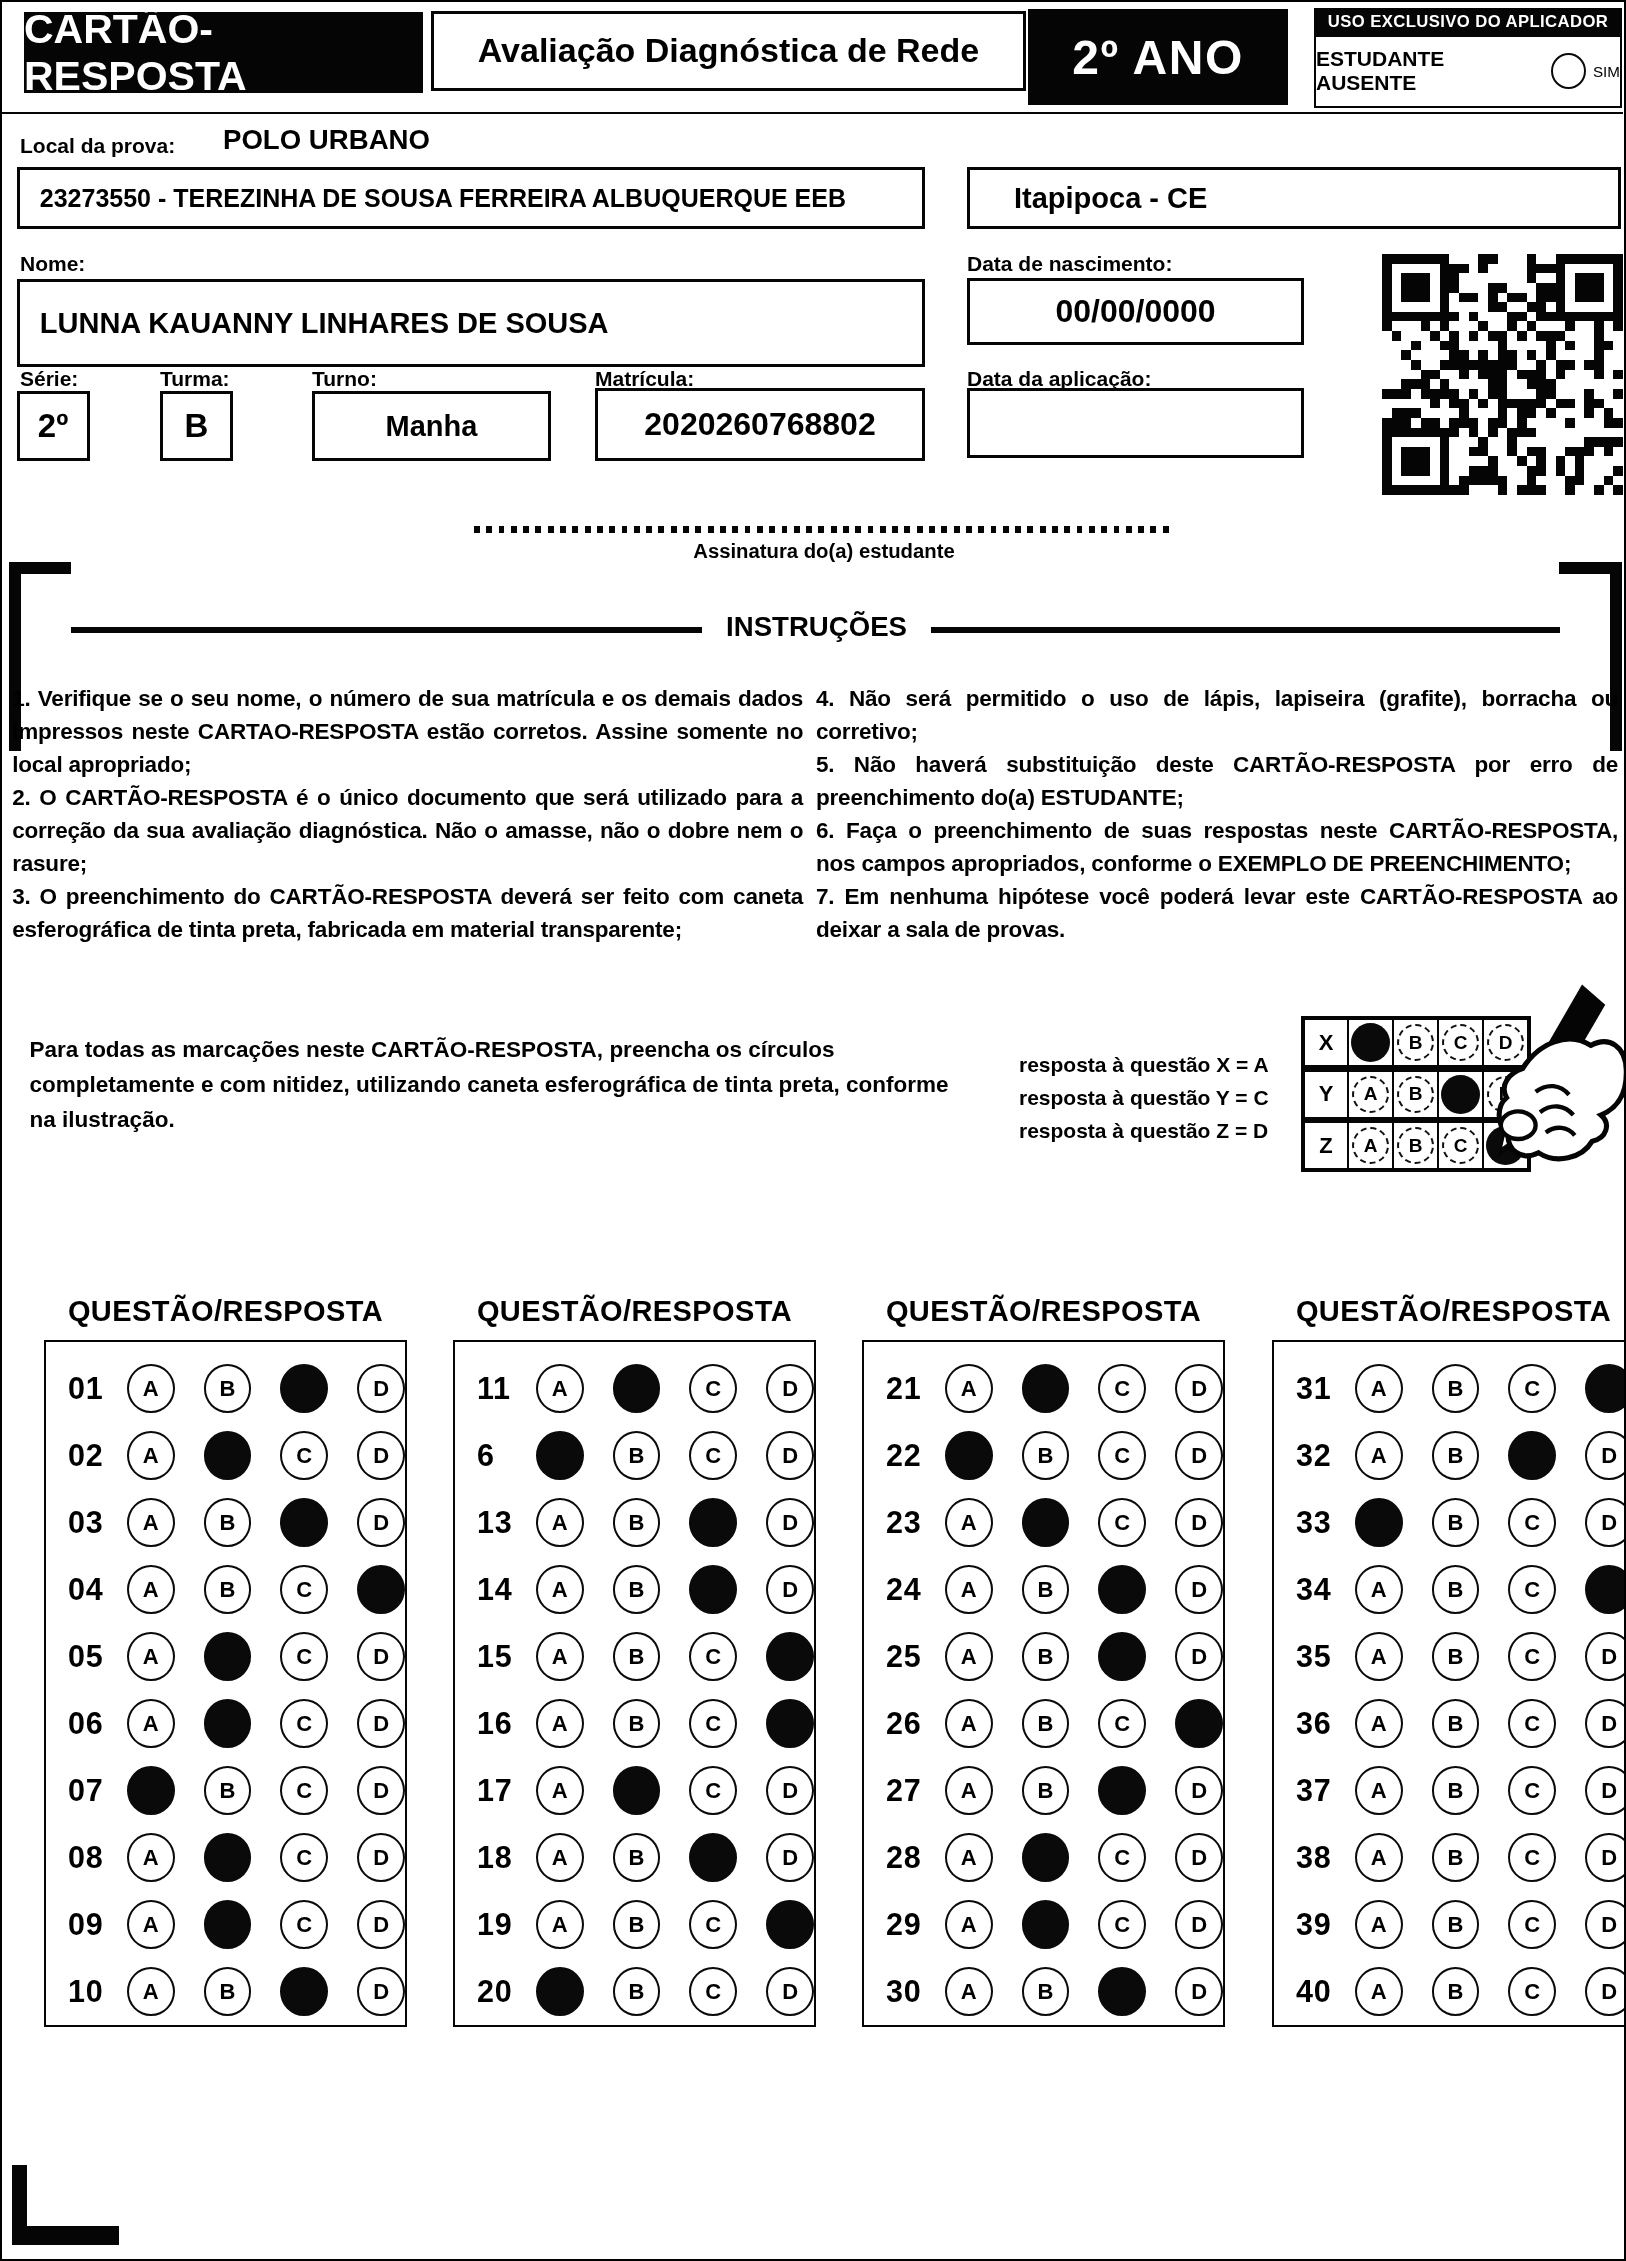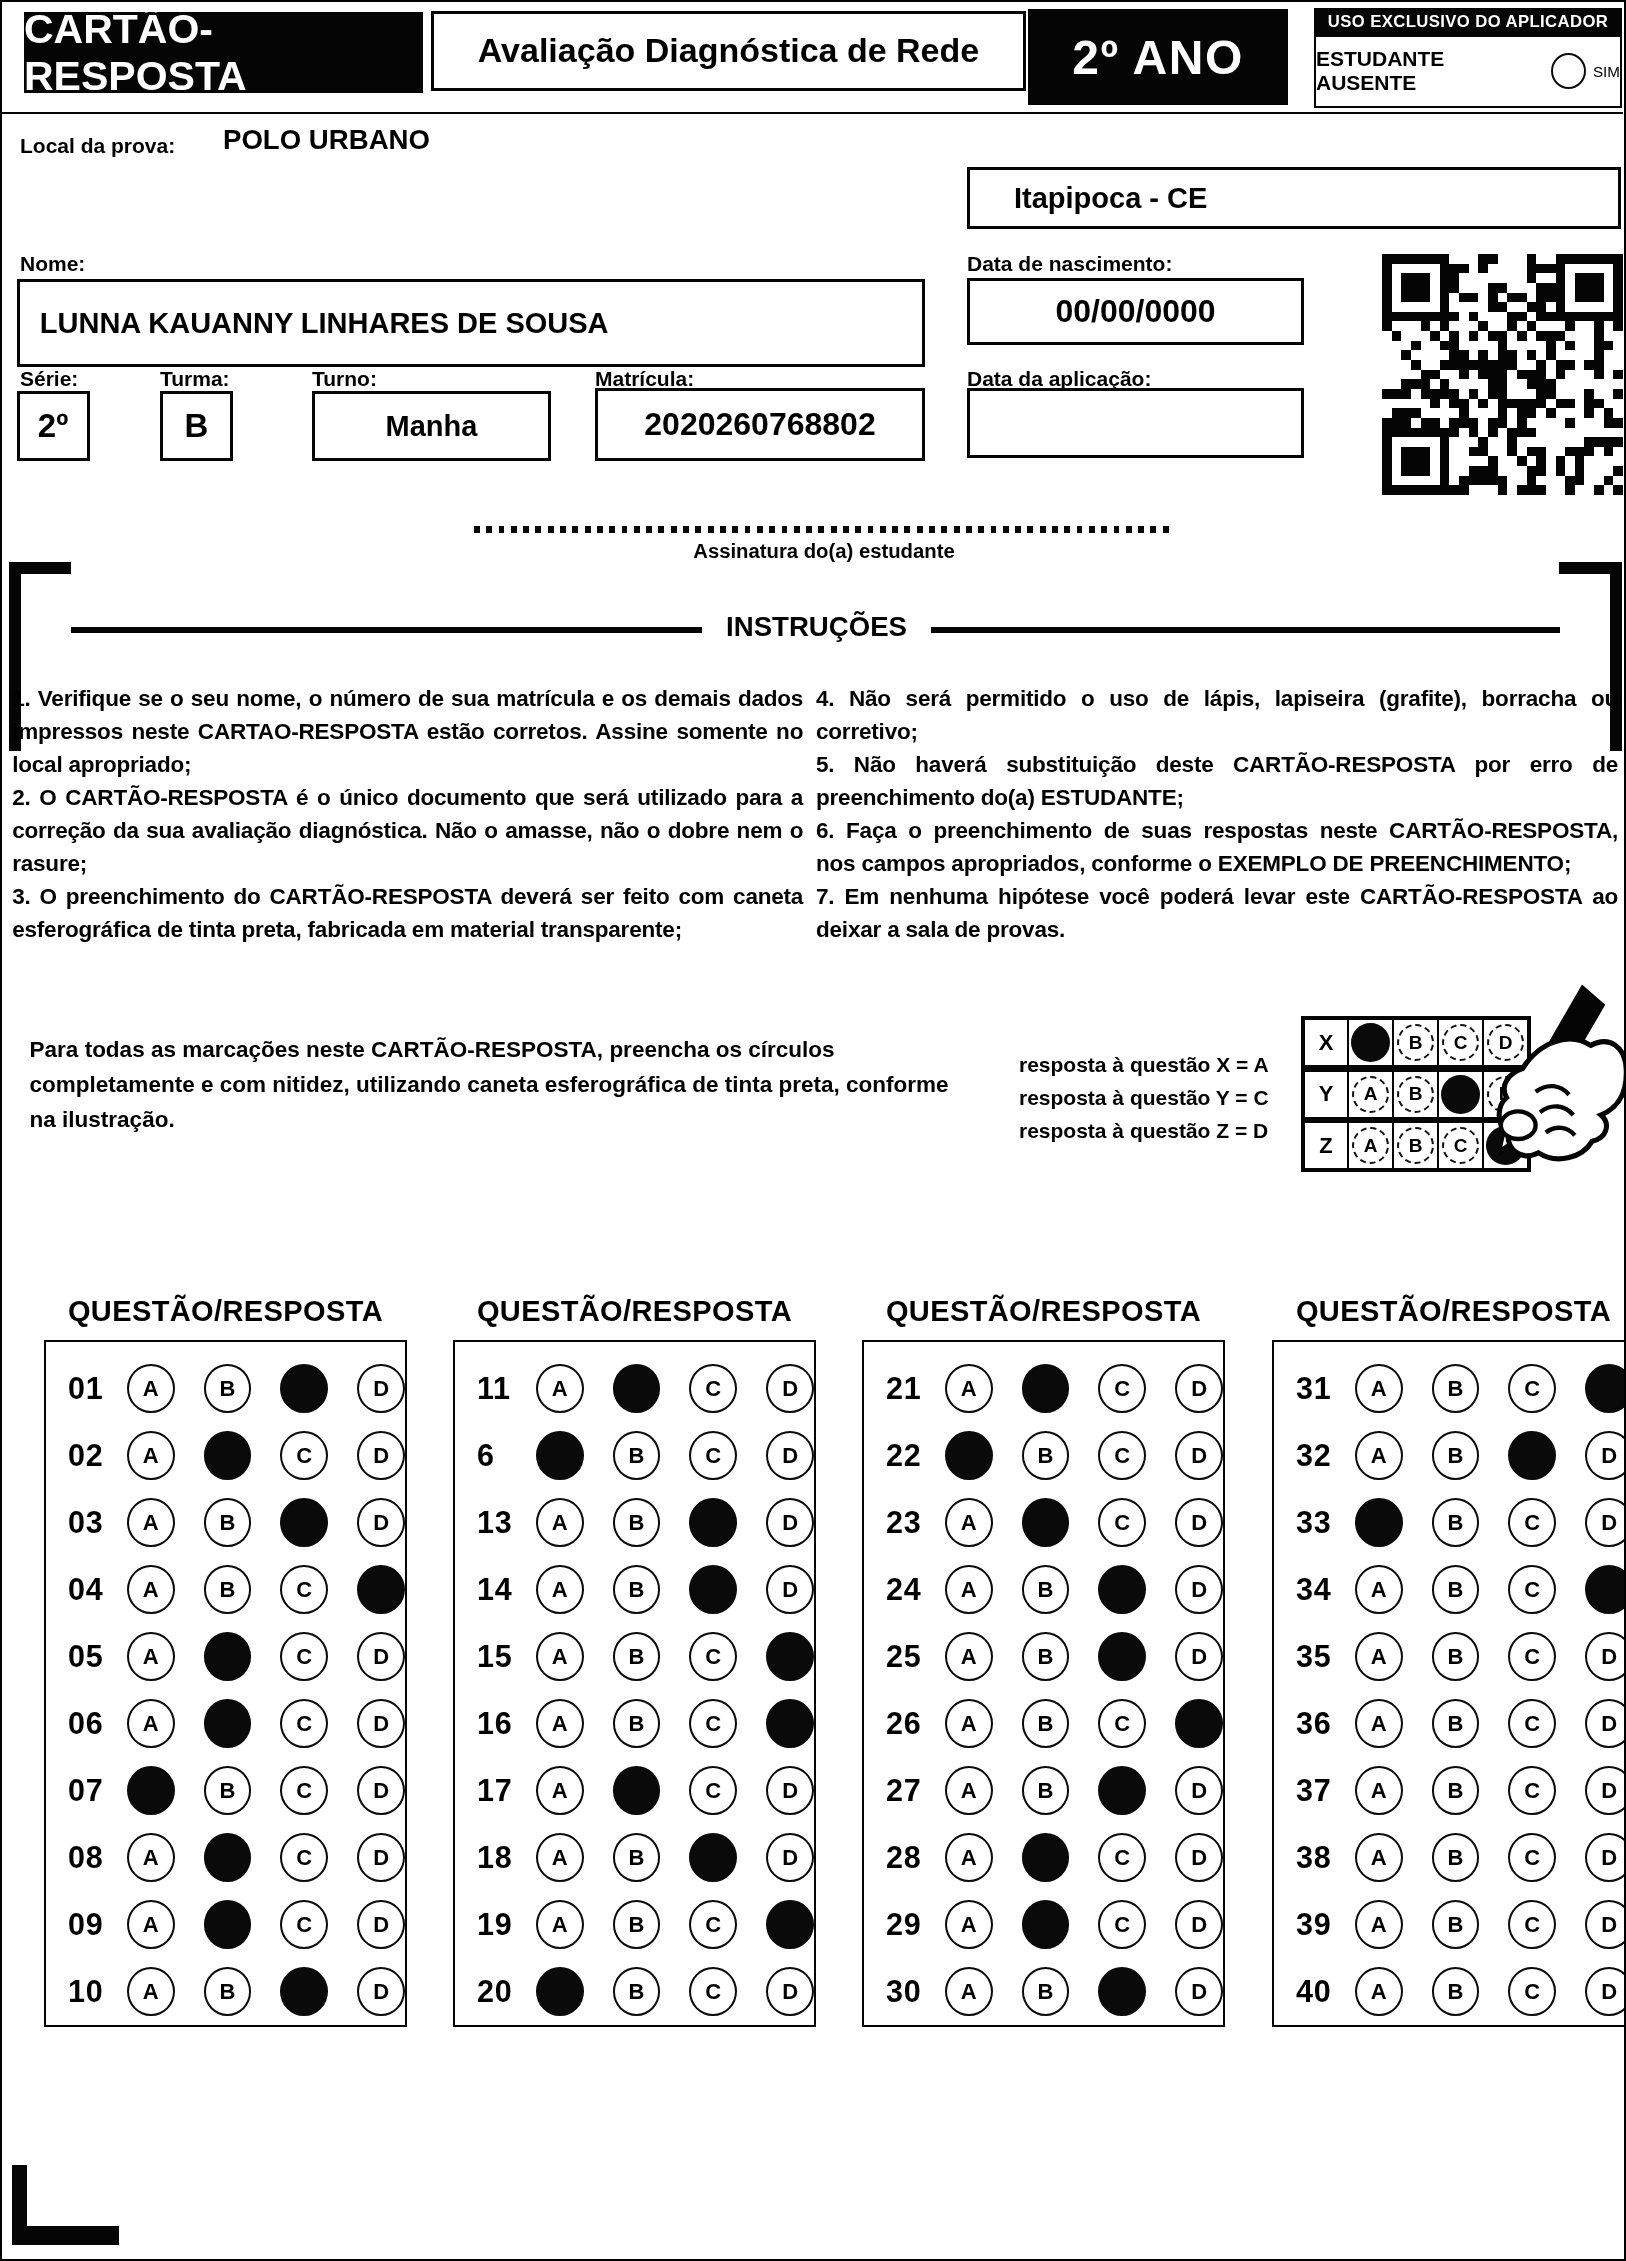--- a/index.html
+++ b/index.html
@@ -37,20 +37,21 @@
       <span class="bubble" style="width:32px;height:32px;"></span>
       <span style="font-weight:normal;font-size:15.2px;">SIM</span>
     </div>
   </div>
 
   <div class="abs" style="left:0;top:110px;width:1621px;height:2.2px;background:#050505;"></div>
 
   <div class="abs lbl" style="left:18px;top:132px;">Local da prova:</div>
   <div class="abs" style="left:221px;top:122px;font-weight:bold;font-size:27.6px;">POLO URBANO</div>
 
+  <div class="abs wbox" style="left:14.5px;top:165px;width:908px;height:62px;padding-left:20.3px;font-size:25px;">23273550 - TEREZINHA DE SOUSA FERREIRA ALBUQUERQUE EEB</div>
 
   <div class="abs lbl" style="left:965px;top:134px;margin-top:28px;">Município:</div>
   <div class="abs wbox" style="left:965px;top:165px;width:654px;height:62px;padding-left:44px;font-size:29px;">Itapipoca - CE</div>
 
   <div class="abs lbl" style="left:18px;top:250px;">Nome:</div>
   <div class="abs wbox" style="left:14.5px;top:277px;width:908px;height:88px;padding-left:20.3px;font-size:29px;">LUNNA KAUANNY LINHARES DE SOUSA</div>
 
   <div class="abs lbl" style="left:965px;top:250px;">Data de nascimento:</div>
   <div class="abs wbox" style="left:965px;top:276px;width:337px;height:67px;justify-content:center;font-size:32px;">00/00/0000</div>
 

